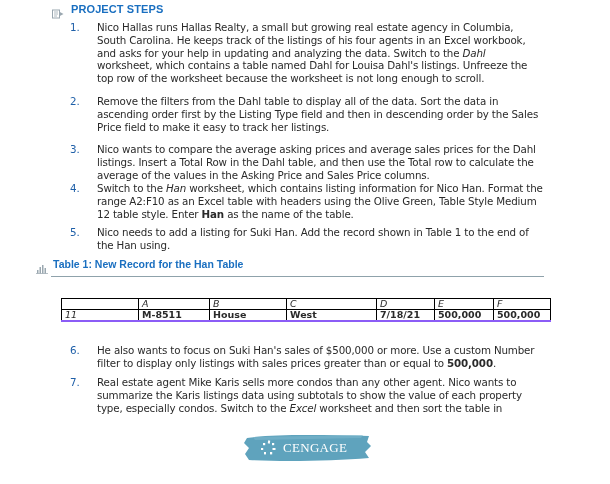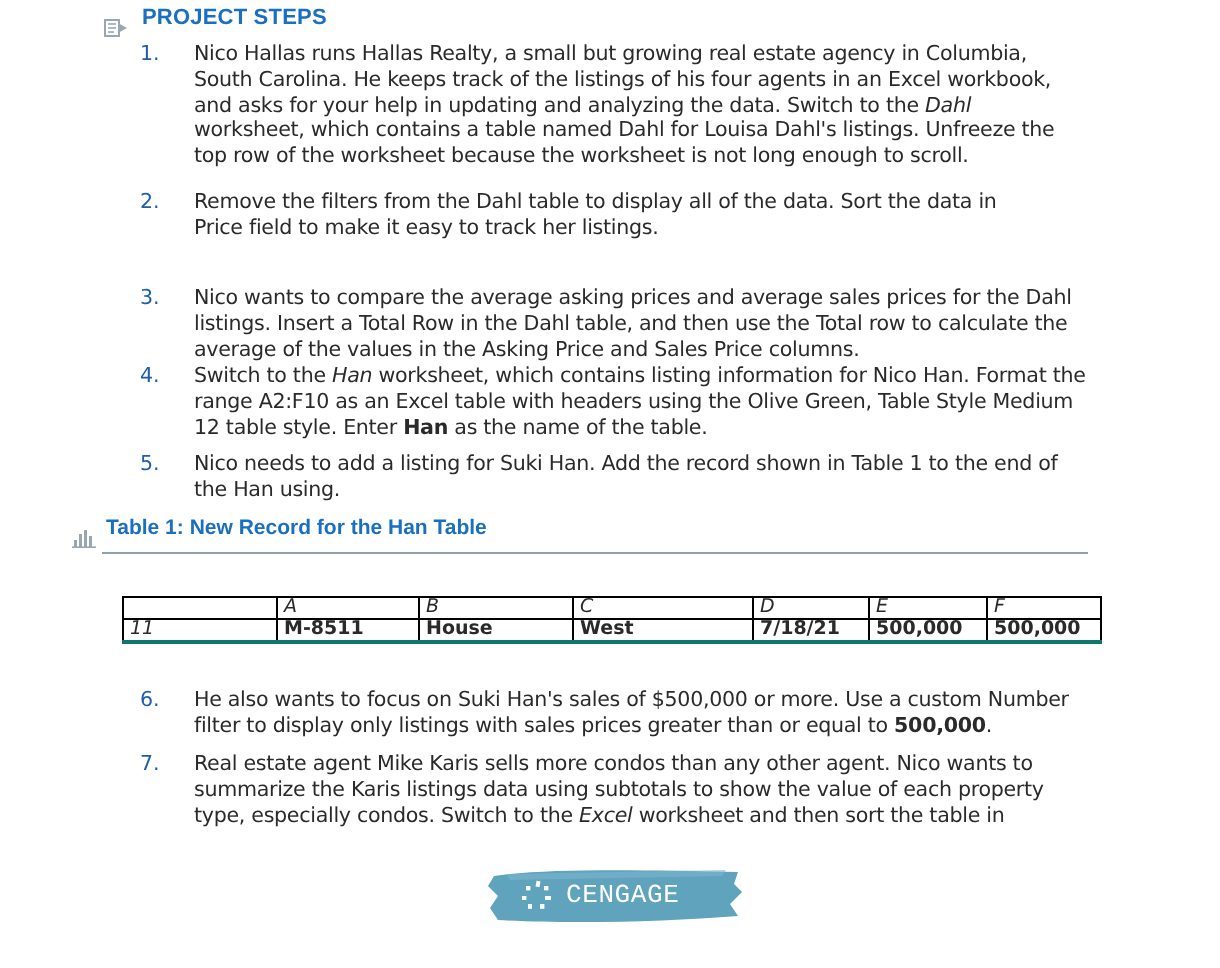--- a/index.html
+++ b/index.html
@@ -96,39 +96,39 @@
     padding: 0 3px;
     line-height: 10px;
     vertical-align: middle;
   }
   table.record tr.hdr td {
     font-style: italic;
     font-weight: normal;
   }
   table.record tr.data td {
     font-weight: bold;
-    border-bottom: 2px solid #0f766e;
+    border-bottom: 2px solid #8b5cf6;
   }
   table.record tr.data td.rownum {
     font-weight: normal;
     font-style: italic;
   }
   .logo-wrap {
     position: absolute;
     left: 243px;
     top: 432px;
     width: 130px;
     height: 32px;
   }
   .logo-text {
     position: absolute;
     left: 40px;
     top: 8px;
     color: #ffffff;
-    font-family: Liberation Mono, monospace;
+    font-family: Liberation Serif, serif;
     font-size: 13px;
     letter-spacing: 0.3px;
   }
 </style>
 </head>
 <body>
 
 <div class="heading">
   <span style="display:inline-block;width:12px;height:10px;">
     <svg width="12" height="10" viewBox="0 0 12 10">
@@ -152,20 +152,21 @@
       <div><span>and asks for your help in updating and analyzing the data. Switch to the</span> <i>Dahl</i></div>
       <div>worksheet, which contains a table named Dahl for Louisa Dahl's listings. Unfreeze the</div>
       <div>top row of the worksheet because the worksheet is not long enough to scroll.</div>
     </div>
   </div>
 
   <div class="step" style="top:95px;">
     <span class="step-num">2.</span>
     <div class="step-text">
       <div>Remove the filters from the Dahl table to display all of the data. Sort the data in</div>
+      <div>ascending order first by the Listing Type field and then in descending order by the Sales</div>
       <div>Price field to make it easy to track her listings.</div>
     </div>
   </div>
 
   <div class="step" style="top:143px;">
     <span class="step-num">3.</span>
     <div class="step-text">
       <div>Nico wants to compare the average asking prices and average sales prices for the Dahl</div>
       <div>listings. Insert a Total Row in the Dahl table, and then use the Total row to calculate the</div>
       <div>average of the values in the Asking Price and Sales Price columns.</div>

